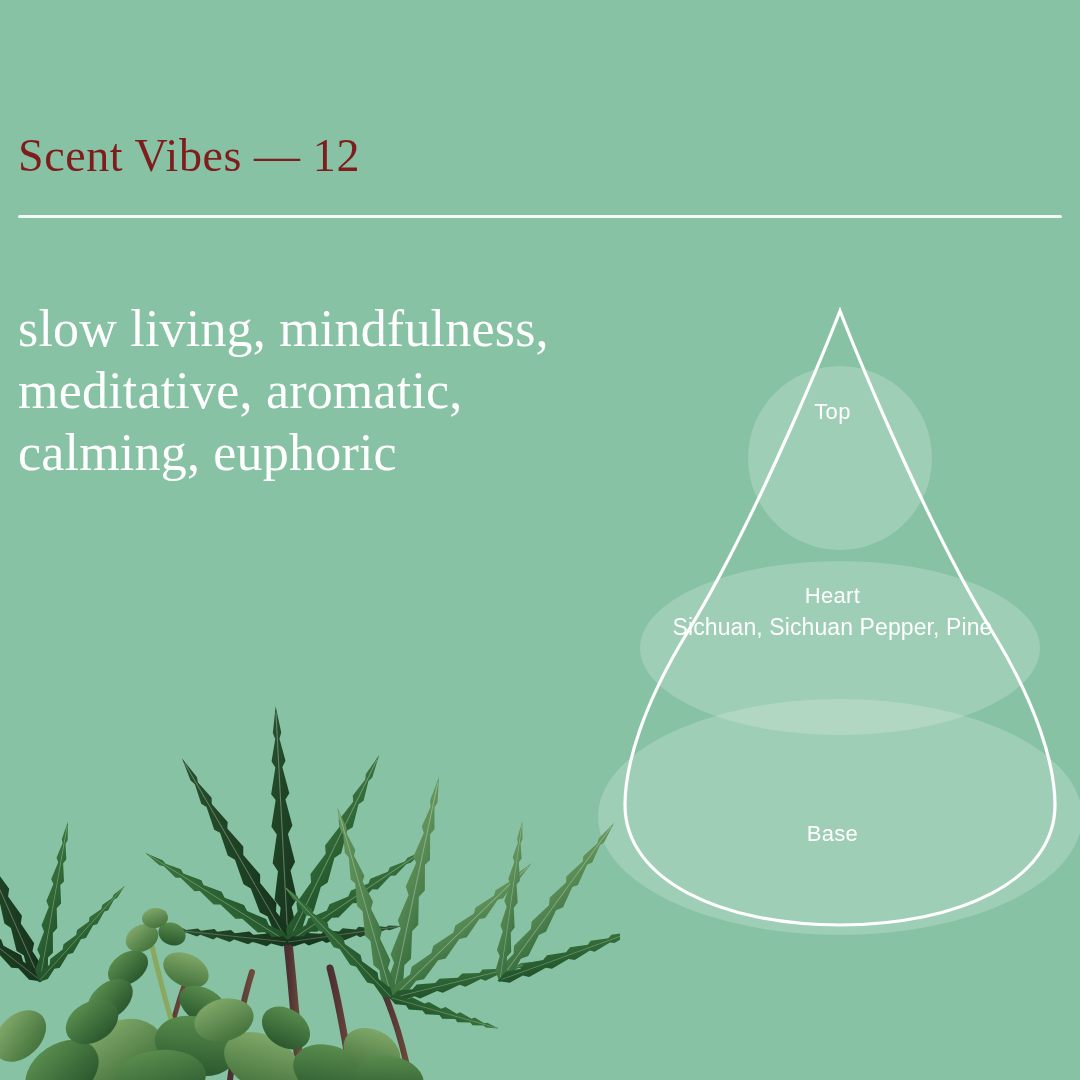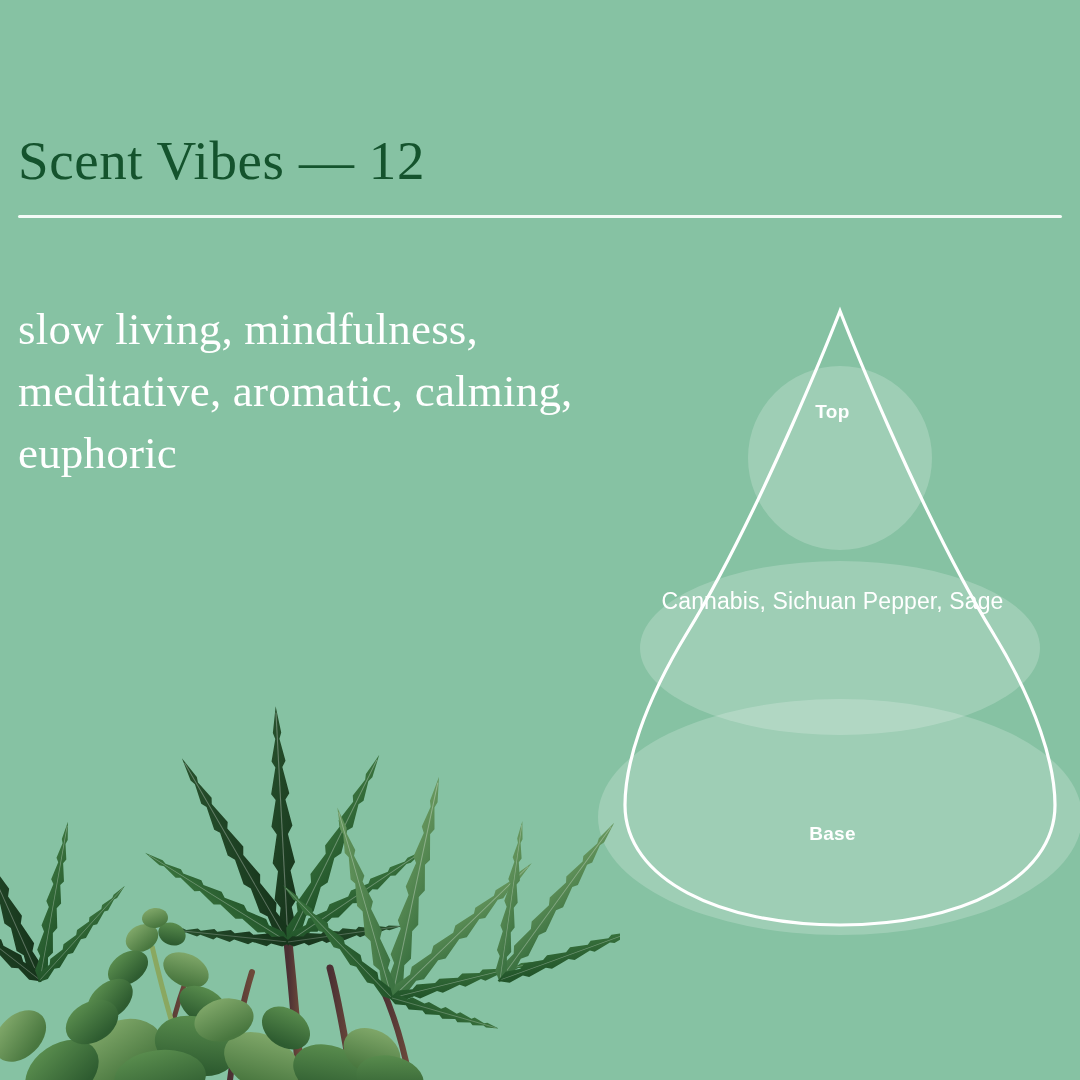--- a/index.html
+++ b/index.html
@@ -15,42 +15,42 @@
     width:1080px; height:1080px;
     background:#86c2a3;
     font-family:"Liberation Sans", sans-serif;
   }
 
   
   #page-title {
     position:absolute;
     left:18px; top:129px;
     font-family:"Liberation Serif", serif;
-    font-size:55px;
+    font-size:46px;
     font-weight:400;
     letter-spacing:0.6px;
-    color:#14532d;
+    color:#7f1d1d;
     white-space:nowrap;
   }
 
   #title-divider {
     position:absolute;
     left:18px; top:215px;
     width:1044px; height:3px;
     background:#f4fbf7;
     border-radius:2px;
   }
 
   
   #vibes-text {
     position:absolute;
     left:18px; top:298px;
     width:620px;
     font-family:"Liberation Serif", serif;
-    font-size:45px;
+    font-size:52px;
     line-height:62px;
     color:#ffffff;
     letter-spacing:0.2px;
   }
 
   
   #scent-pyramid {
     position:absolute;
     left:585px; top:295px;
     width:495px; height:645px;
@@ -58,22 +58,22 @@
   #scent-pyramid svg { display:block; width:495px; height:645px; }
 
   .note-label {
     position:absolute;
     text-align:center;
     color:#ffffff;
     width:100%;
     pointer-events:none;
   }
   .note-name {
-    font-size:19px;
-    font-weight:700;
+    font-size:22px;
+    font-weight:400;
     letter-spacing:0.3px;
     line-height:26px;
   }
   .note-ingredients {
     font-size:23px;
     font-weight:400;
     letter-spacing:0.1px;
     line-height:36px;
   }
 
@@ -123,21 +123,22 @@
                C 136 630, 40 585, 40 510
                C 40 470, 58 410, 102 338
                C 178 214, 255 16, 255 16 Z" fill="none" stroke="#ffffff" stroke-width="3.2" stroke-linejoin="miter"></path>
     </svg>
 
     <div class="note-label" id="note-top">
       <div class="note-name">Top</div>
     </div>
 
     <div class="note-label" id="note-heart">
-      <div class="note-ingredients">Cannabis, Sichuan Pepper, Sage</div>
+      <div class="note-name">Heart</div>
+      <div class="note-ingredients">Sichuan, Sichuan Pepper, Pine</div>
     </div>
 
     <div class="note-label" id="note-base">
       <div class="note-name">Base</div>
     </div>
   </div>
 
   <div id="plant-photo">
     <svg viewBox="0 0 620 400" xmlns="http://www.w3.org/2000/svg">
       <defs>

